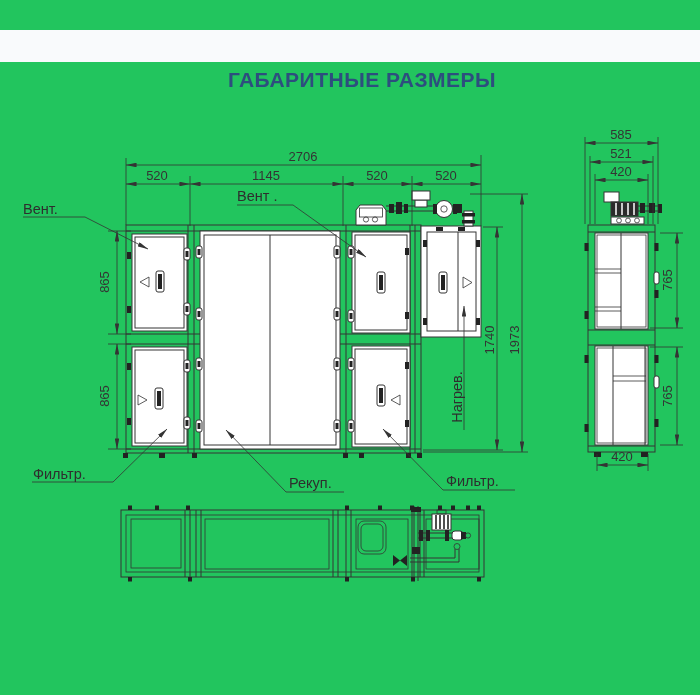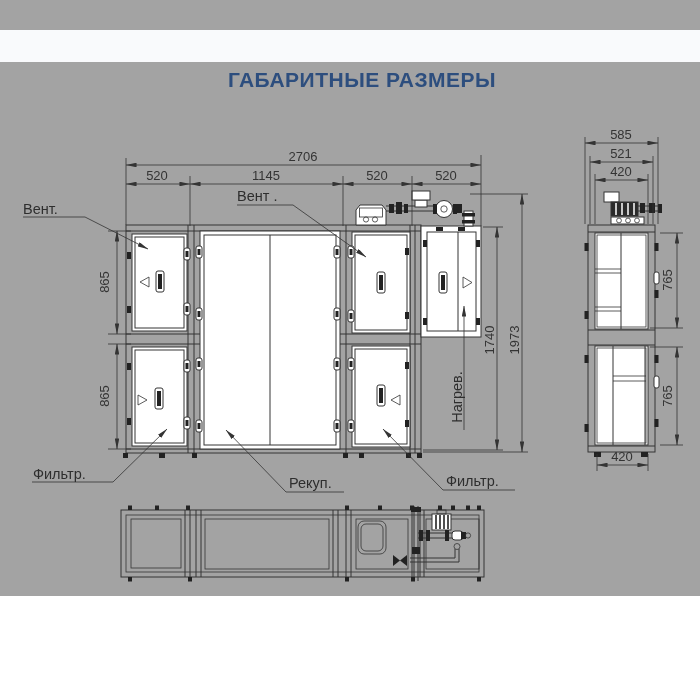--- a/index.html
+++ b/index.html
@@ -1,16 +1,16 @@
 <!DOCTYPE html>
 <html><head>
 <meta charset="utf-8">
 <style>
   html,body{margin:0;padding:0;background:#fff;}
-  .stage{position:relative;width:700px;height:596px;background:#a3a3a3;overflow:hidden;}
+  .stage{position:relative;width:700px;height:695px;background:#22c55e;overflow:hidden;}
   svg text{font-family:"Liberation Sans","DejaVu Sans",sans-serif;}
   .dim{font-size:13px;fill:#343434;}
   .lbl{font-size:14.5px;fill:#2e2e2e;}
   .title{font-size:21px;font-weight:bold;fill:#2d4e7e;letter-spacing:.5px;}
   .ln{stroke:#343434;stroke-width:1;fill:none;}
   .thin{stroke:#343434;stroke-width:.8;fill:none;}
   .wf{fill:#fff;stroke:#343434;stroke-width:1;}
   .blk{fill:#222;stroke:none;}
 </style>
 </head>

